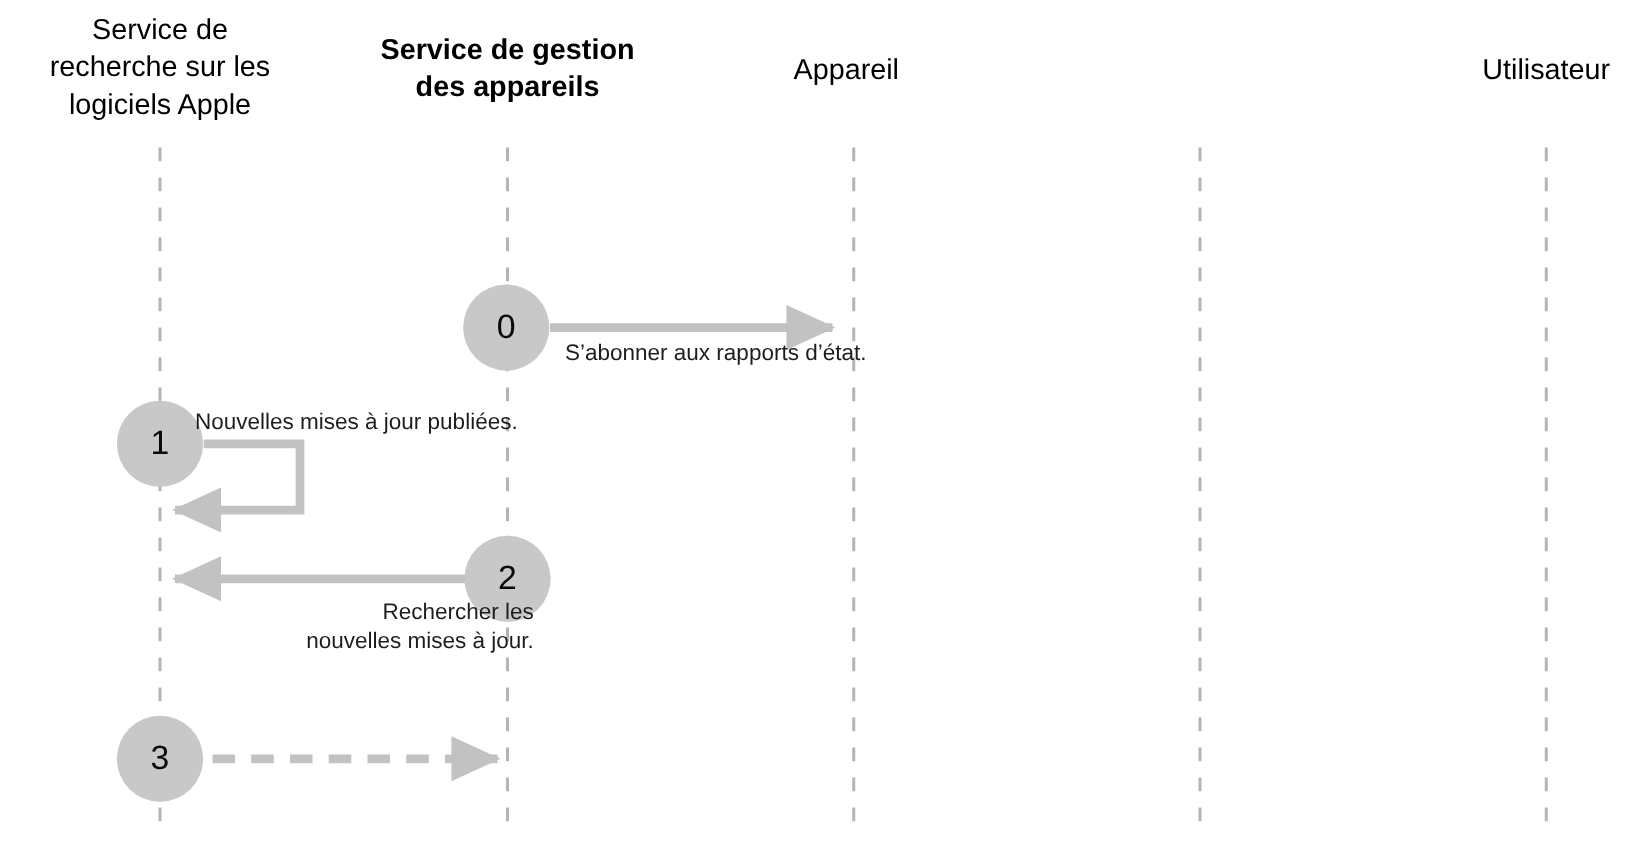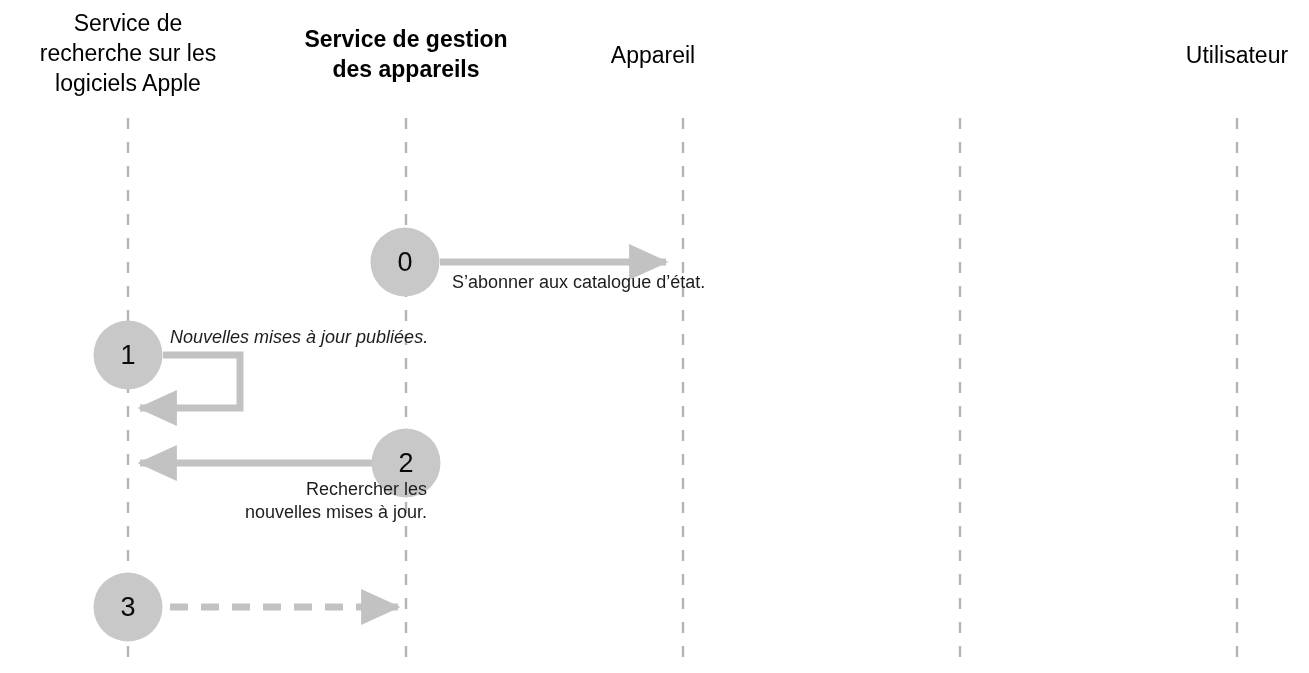--- a/index.html
+++ b/index.html
@@ -115,27 +115,27 @@
     <line x1="372" y1="463" x2="140" y2="463" stroke="#c2c2c2" stroke-width="7" marker-end="url(#arrow-left)"></line>
 
     <line x1="170" y1="607" x2="398" y2="607" stroke="#c2c2c2" stroke-width="7" stroke-dasharray="18 13" marker-end="url(#arrow-right)"></line>
   </svg>
 
   <div class="lifeline-header" style="left:128px; top:8px; width:230px;">Service de
 recherche sur les
 logiciels Apple</div>
   <div class="lifeline-header" style="left:406px; top:24px; width:250px;font-weight:bold;">Service de gestion
 des appareils</div>
-  <div class="lifeline-header" style="left:653px; top:40px; width:210px;">Appareil</div>
+  <div class="lifeline-header" style="left:677px; top:40px; width:210px;">Appareil</div>
   <div class="lifeline-header" style="left:1237px; top:40px; width:200px;">Utilisateur</div>
 
 
   <div class="step-circle" style="left:405px; top:262px;">0</div>
   <div class="step-circle" style="left:128px; top:355px;">1</div>
   <div class="step-circle" style="left:406px; top:463px;">2</div>
   <div class="step-circle" style="left:128px; top:607px;">3</div>
 
-  <div class="msg-label left" style="left:452px; top:271px;">S’abonner aux catalogue d’état.</div>
-  <div class="msg-label left" style="left:170px; top:326px;font-style:italic;">Nouvelles mises à jour publiées.</div>
+  <div class="msg-label left" style="left:452px; top:271px;">S’abonner aux rapports d’état.</div>
+  <div class="msg-label left" style="left:156px; top:326px;">Nouvelles mises à jour publiées.</div>
   <div class="msg-label center" style="left:262px; top:478px; width:330px;">Rechercher les
 nouvelles mises à jour.</div>
 
 </div>
 
 </body></html>

